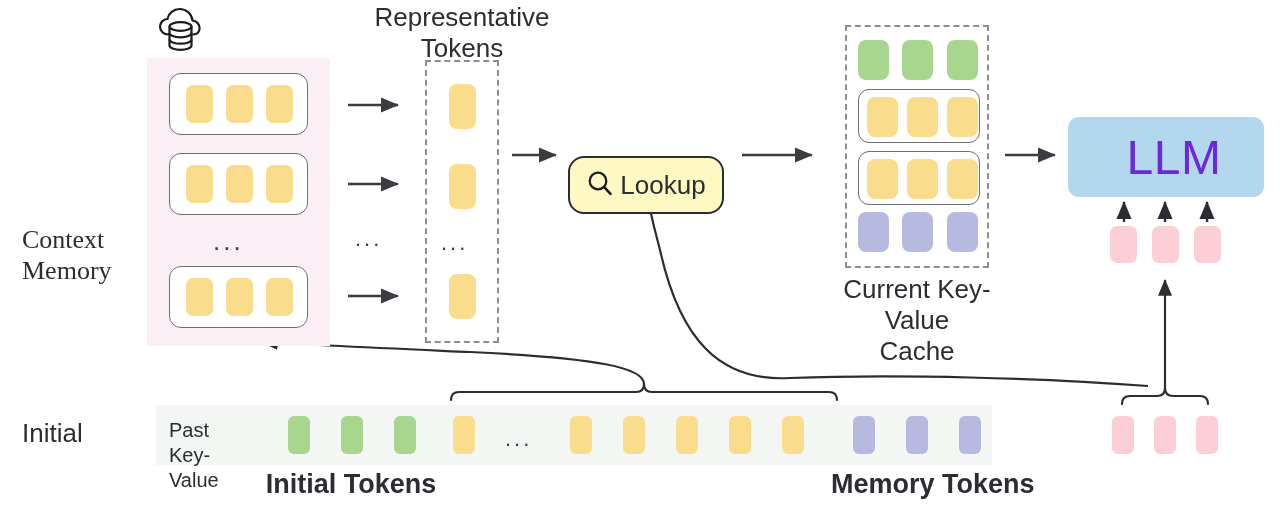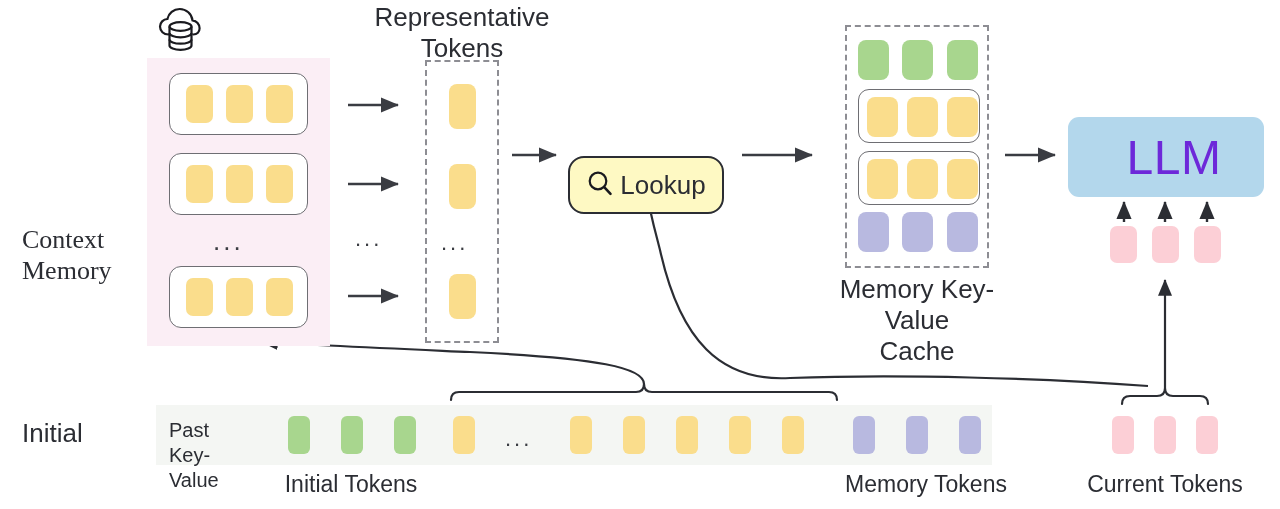--- a/index.html
+++ b/index.html
@@ -19,21 +19,21 @@
   
   .lbl{
     position:absolute;
     font-size:26px;
     line-height:31px;
     color:#2b2d33;
     white-space:pre;
   }
   .lbl.center{text-align:center;}
   .small{font-size:20px;line-height:24px;}
-  .mid{font-size:23px;line-height:26px;}
+  .mid{font-size:27px;line-height:26px;font-weight:bold;}
 
   
   #ctx-panel{
     left:147px;top:58px;width:183px;height:288px;
     background:#fbeef5;
   }
   .mem-unit{
     position:absolute;
     left:22px;width:139px;height:62px;
     background:#ffffff;
@@ -253,21 +253,21 @@
       <div class="tok kv yellow" style="left:88px;top:7px;"></div>
     </div>
 
     <div class="abs" style="left:11px;top:185px;">
       <div class="tok kv purple" style="position:relative;display:inline-block;margin-right:9px;"></div>
       <div class="tok kv purple" style="position:relative;display:inline-block;margin-right:9px;"></div>
       <div class="tok kv purple" style="position:relative;display:inline-block;"></div>
     </div>
   </div>
 
-  <div class="lbl center" style="left:822px;top:274px;width:190px;white-space:pre-line;">Memory Key-Value
+  <div class="lbl center" style="left:822px;top:274px;width:190px;white-space:pre-line;">Current Key-Value
 Cache</div>
 
   <div id="llm">
     <span>LLM</span>
   </div>
   <div class="tok pk pink abs" style="left:1110px;top:226px;"></div>
   <div class="tok pk pink abs" style="left:1152px;top:226px;"></div>
   <div class="tok pk pink abs" style="left:1194px;top:226px;"></div>
 
   <div class="abs" id="inp-strip"></div>
@@ -290,15 +290,14 @@
   <div class="tok inp purple abs" style="left:853px;top:416px;"></div>
   <div class="tok inp purple abs" style="left:906px;top:416px;"></div>
   <div class="tok inp purple abs" style="left:959px;top:416px;"></div>
 
   <div class="tok inp pink abs" style="left:1112px;top:416px;"></div>
   <div class="tok inp pink abs" style="left:1154px;top:416px;"></div>
   <div class="tok inp pink abs" style="left:1196px;top:416px;"></div>
 
   <div class="lbl mid center" style="left:256px;top:471px;width:190px;">Initial Tokens</div>
   <div class="lbl mid center" style="left:831px;top:471px;width:190px;">Memory Tokens</div>
-  <div class="lbl mid center" style="left:1070px;top:471px;width:190px;">Current Tokens</div>
 
 </div>
 
 </body></html>

